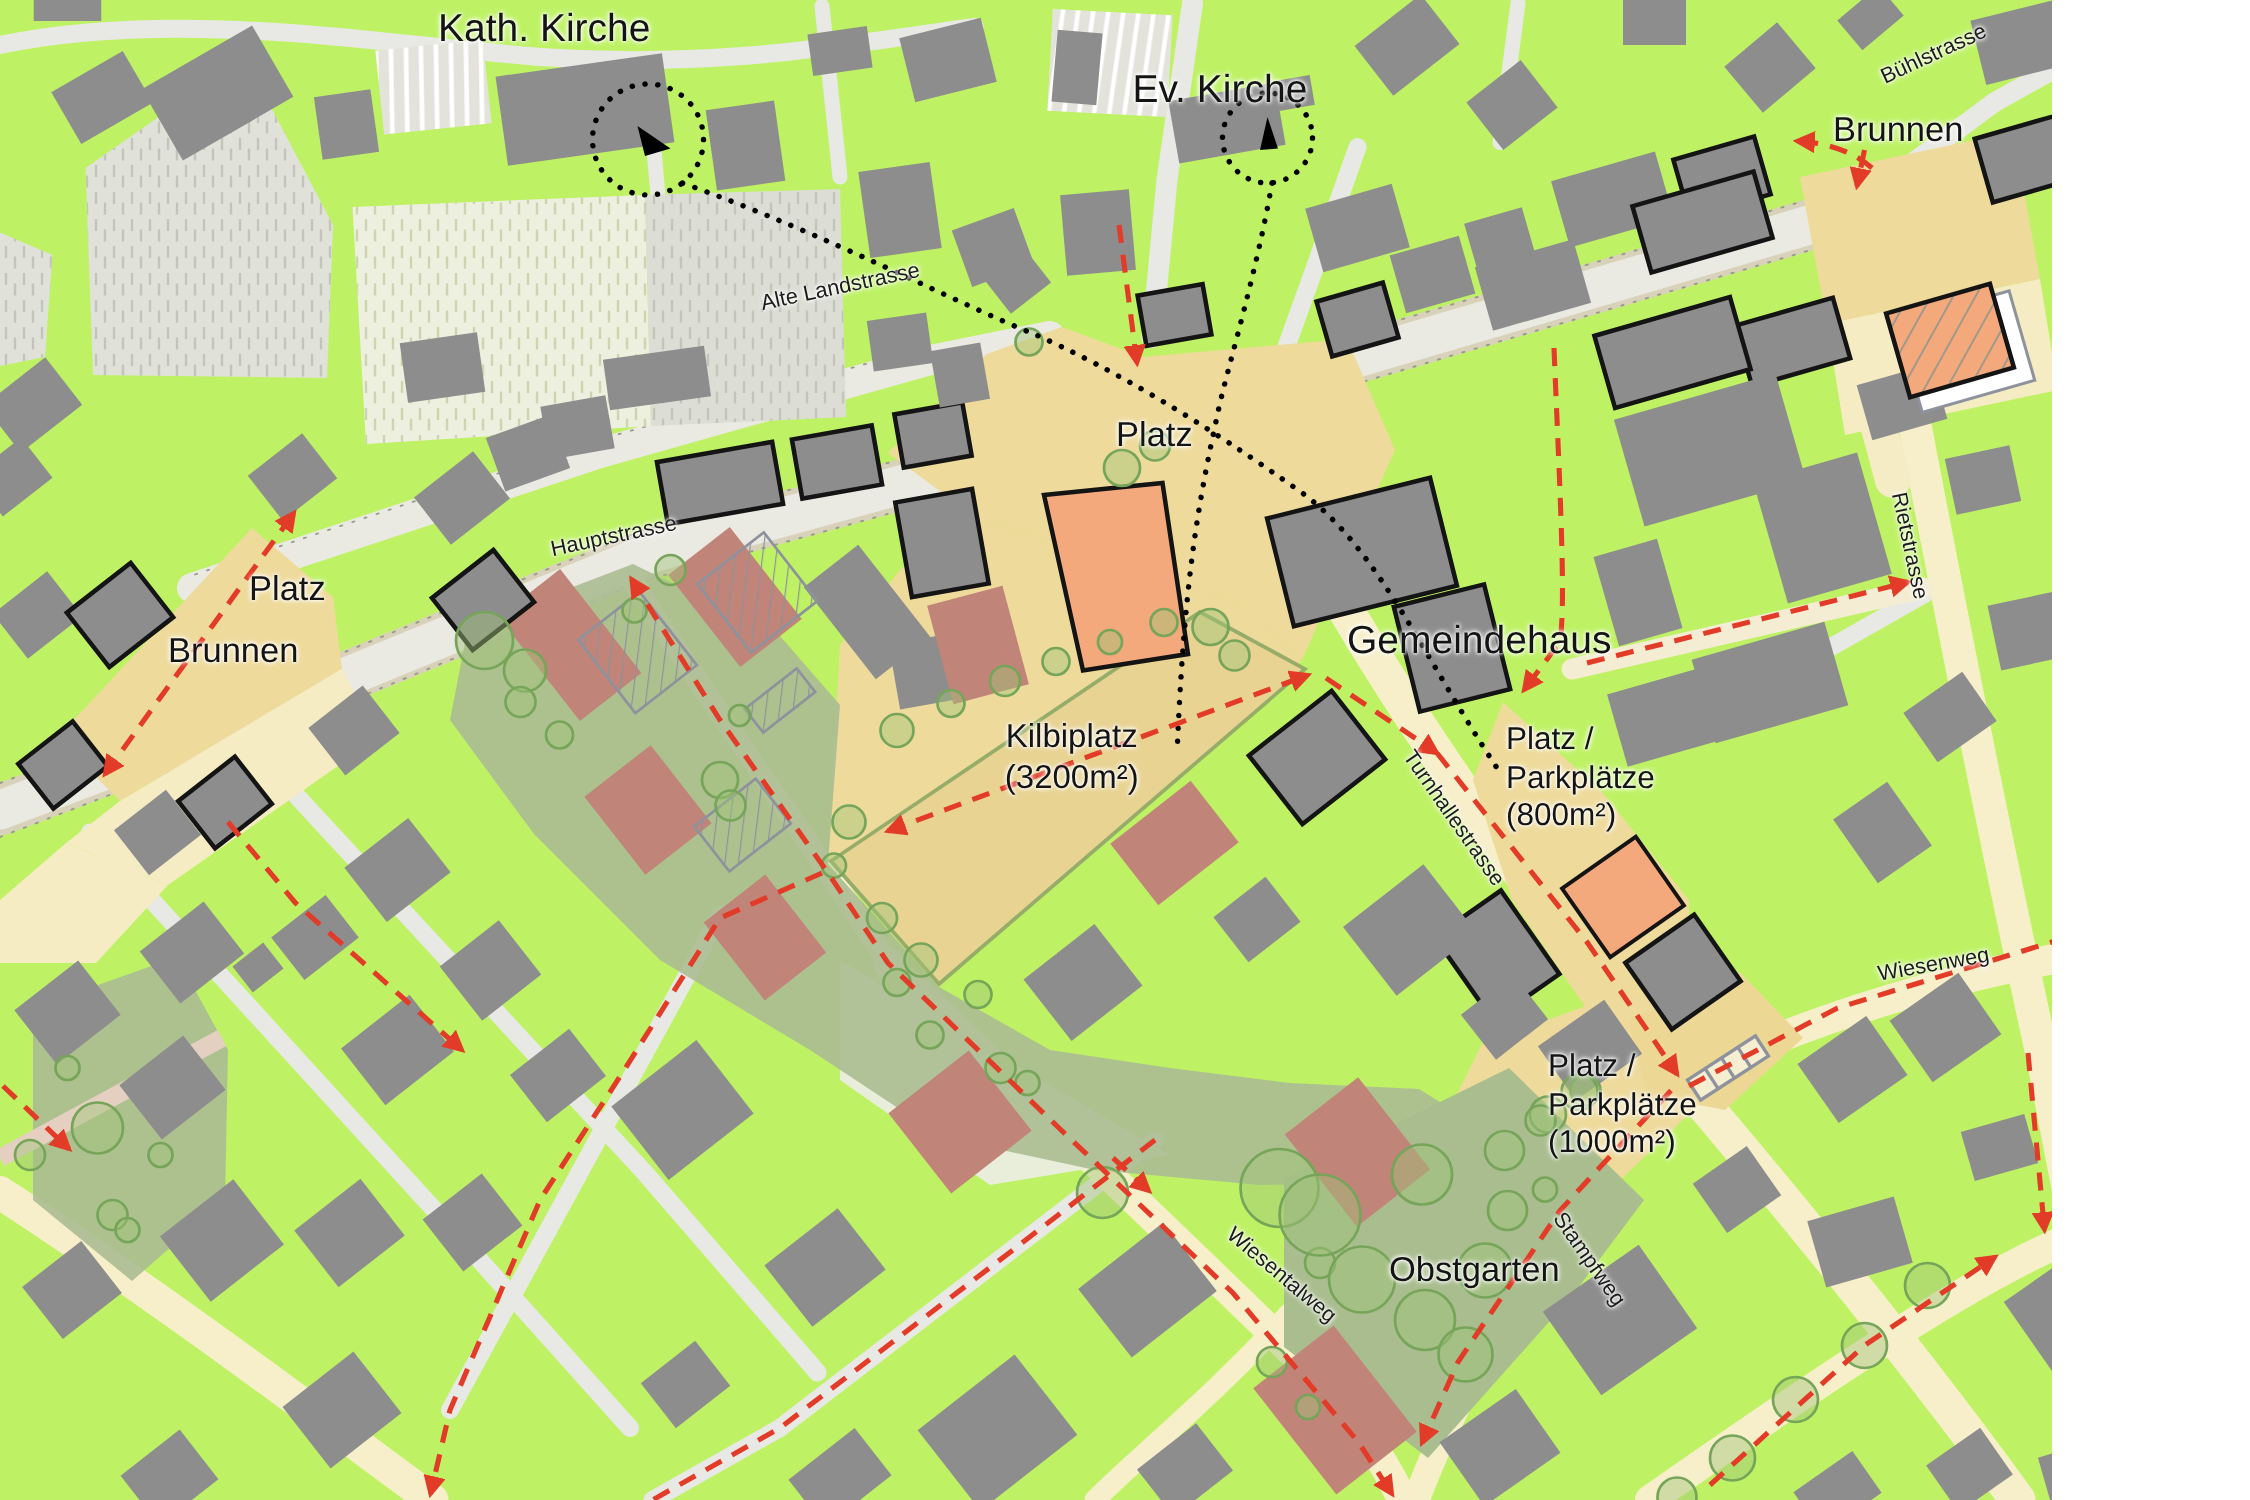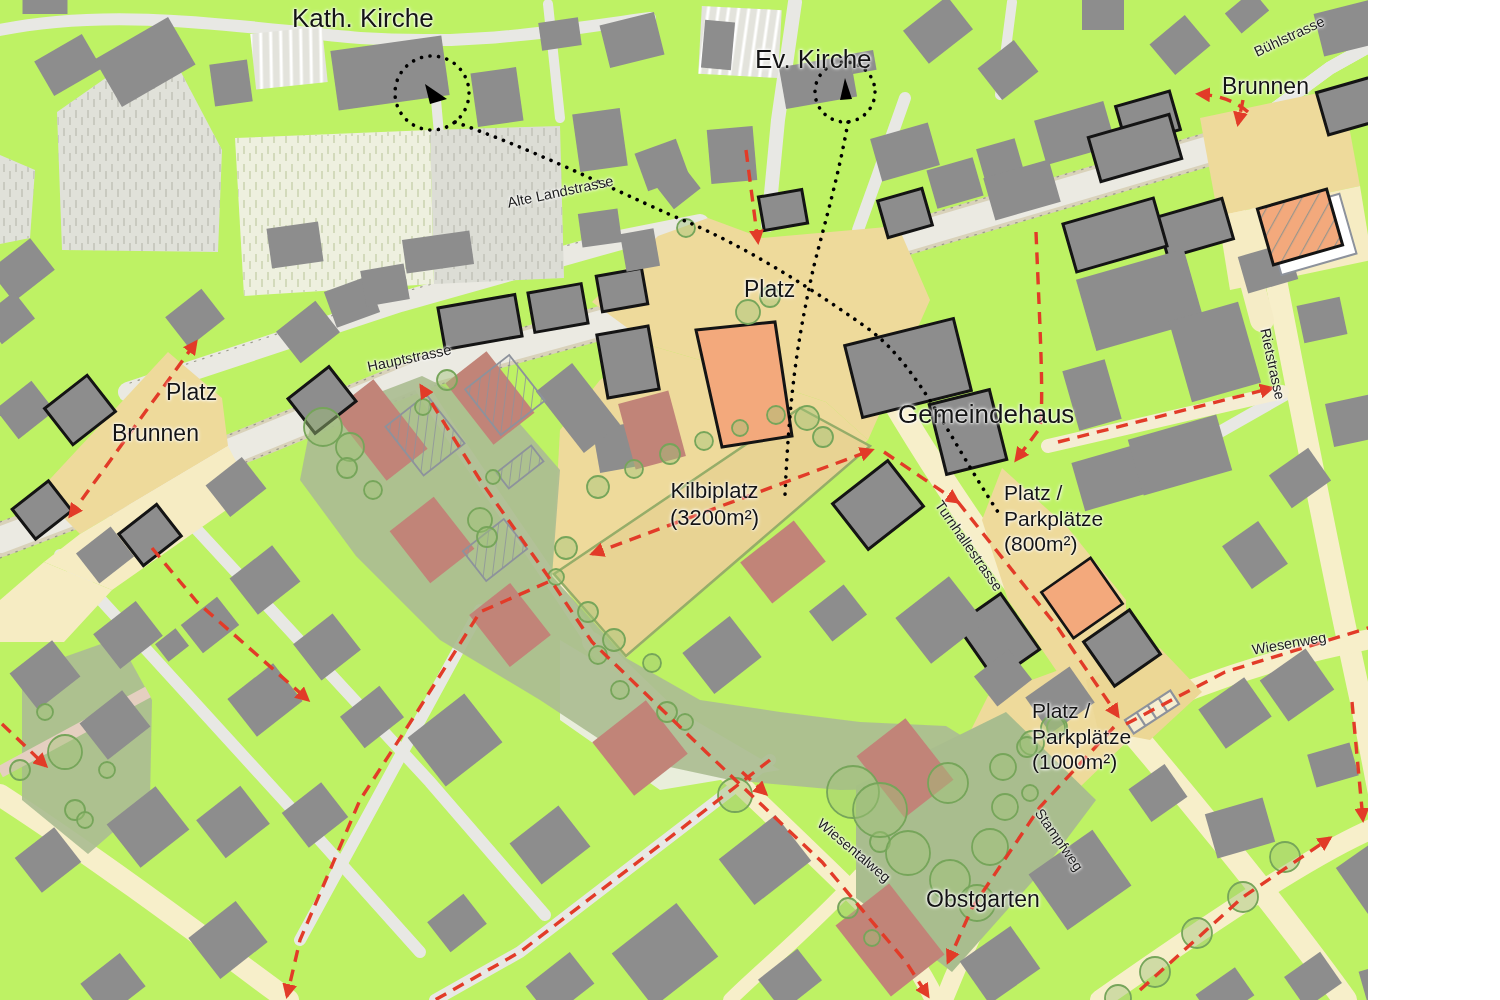--- a/index.html
+++ b/index.html
@@ -377,39 +377,39 @@
   <path d="M1243,100 L1238,124" marker-end="url(#ra)"></path>
   <path d="M770,760 L677,832 L520,952 L435,1000"></path>
 </g>
 </svg>
 
 <div>
   <div class="lbl big" style="left:292px;top:4px">Kath. Kirche</div>
   <div class="lbl big" style="left:755px;top:45px">Ev. Kirche</div>
   <div class="lbl med" style="left:1222px;top:74px">Brunnen</div>
   <div class="lbl med" style="left:744px;top:277px">Platz</div>
-  <div class="lbl big" style="left:898px;top:400px">Gemeindehaus</div>
+  <div class="lbl big" style="left:898px;top:412px">Gemeindehaus</div>
   <div class="lbl med" style="left:166px;top:380px">Platz</div>
   <div class="lbl med" style="left:112px;top:421px">Brunnen</div>
 
   <div class="lbl area blk ctr" style="left:627px;top:478px;width:175px">
     <div>Kilbiplatz</div>
     <div>(3200m²)</div>
   </div>
   <div class="lbl blk" style="left:1004px;top:480px;font-size:21px">
     <div>Platz /</div>
     <div>Parkplätze</div>
     <div>(800m²)</div>
   </div>
   <div class="lbl blk" style="left:1032px;top:698px;font-size:21px">
     <div>Platz /</div>
     <div>Parkplätze</div>
     <div>(1000m²)</div>
   </div>
-  <div class="lbl med" style="left:926px;top:887px">Obstgarten</div>
+  <div class="lbl med" style="left:926px;top:834px">Obstgarten</div>
 
   <div class="lbl street" style="left:506px;top:196px;transform:rotate(-12deg)">Alte Landstrasse</div>
   <div class="lbl street" style="left:366px;top:360px;transform:rotate(-12deg)">Hauptstrasse</div>
   <div class="lbl street" style="left:1252px;top:46px;transform:rotate(-25deg)">Bühlstrasse</div>
   <div class="lbl street" style="left:1272px;top:327px;transform:rotate(78deg)">Rietstrasse</div>
   <div class="lbl street" style="left:944px;top:498px;transform:rotate(55deg)">Turnhallestrasse</div>
   <div class="lbl street" style="left:1251px;top:643px;transform:rotate(-10deg)">Wiesenweg</div>
   <div class="lbl street" style="left:824px;top:816px;transform:rotate(40deg)">Wiesentalweg</div>
   <div class="lbl street" style="left:1044px;top:806px;transform:rotate(55deg)">Stampfweg</div>
 </div>

